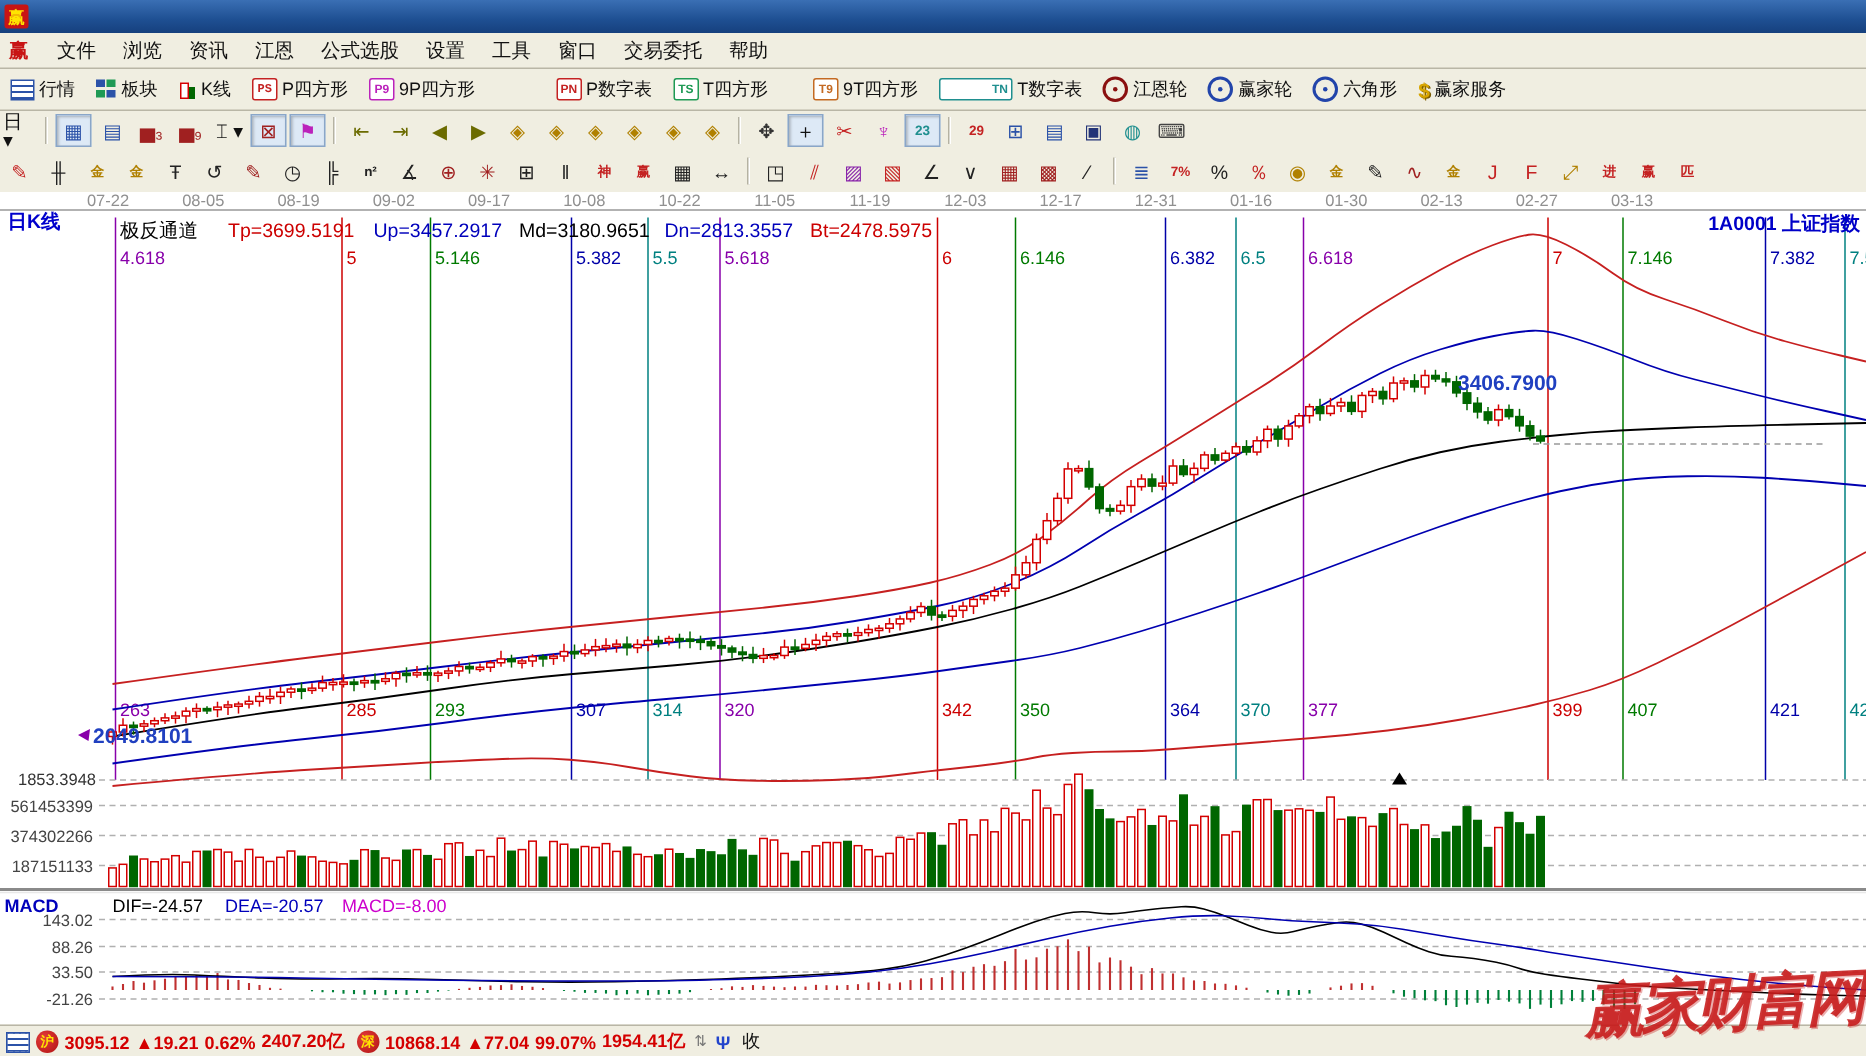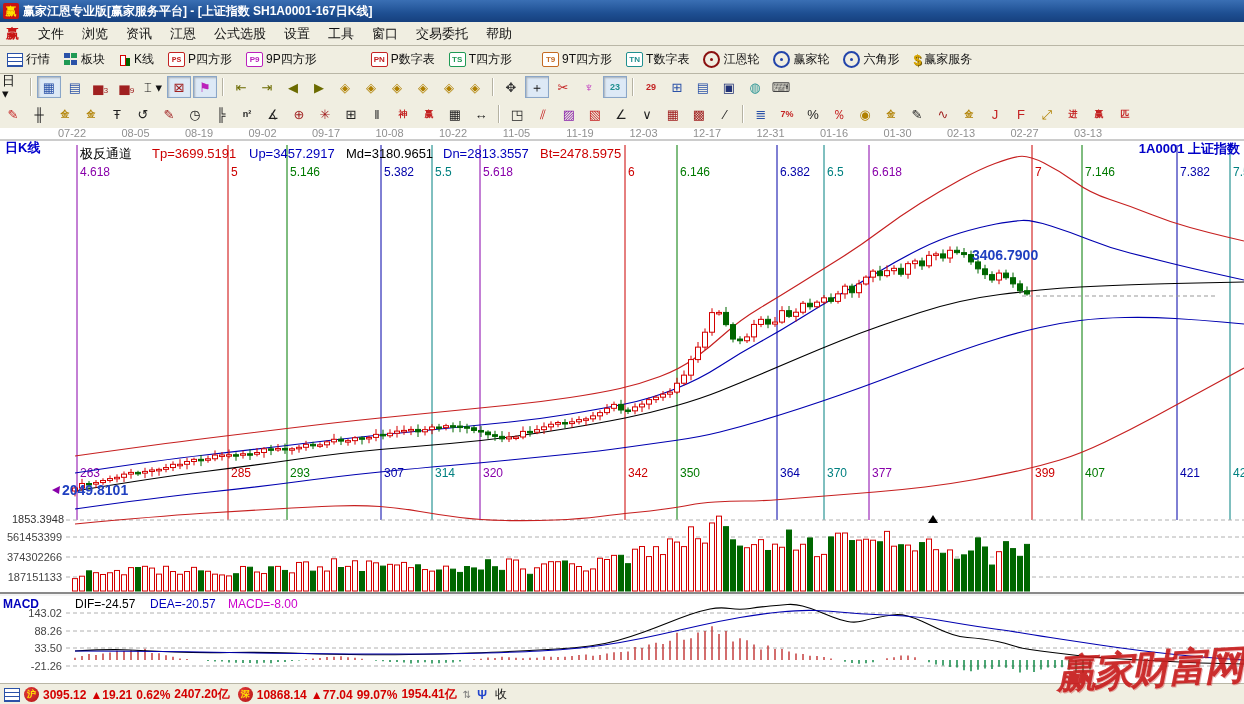--- a/index.html
+++ b/index.html
@@ -59,21 +59,20 @@
     color:rgba(198,26,26,.88);letter-spacing:-3px;transform:rotate(-3deg);pointer-events:none;
     font-family:"Liberation Serif","DejaVu Serif",serif;text-shadow:1px 1px 0 rgba(198,26,26,.35);z-index:30;}
 </style>
 </head>
 <body>
 
 <div id="app">
 
   <div id="titlebar">
     <span class="winicon">赢</span>
-    <span>赢家江恩专业版[赢家服务平台] - [上证指数  SH1A0001-167日K线]</span>
   </div>
 
   <div id="menubar">
     <span class="logo">赢</span>
   <span class="mi">文件</span>
       <span class="mi">浏览</span>
       <span class="mi">资讯</span>
       <span class="mi">江恩</span>
       <span class="mi">公式选股</span>
       <span class="mi">设置</span>
@@ -118,21 +117,21 @@
       </div>
       <div class="tbtn">
         <span class="lbox" style="color: rgb(31, 154, 85);">TS</span>
         <span>T四方形</span>
       </div>
       <div class="tbtn">
         <span class="lbox" style="color: rgb(196, 106, 34); margin-left: 16px;">T9</span>
         <span>9T四方形</span>
       </div>
       <div class="tbtn">
-        <span class="lbox" style="color: rgb(31, 143, 143);">TN</span>
+        <span class="lbox" style="color: rgb(31, 143, 143); padding-left: 32px;">TN</span>
         <span>T数字表</span>
       </div>
       <div class="tbtn">
         <span class="wheel">
           <i></i>
         </span>
         <span>江恩轮</span>
       </div>
       <div class="tbtn">
         <span class="wheel blue">

